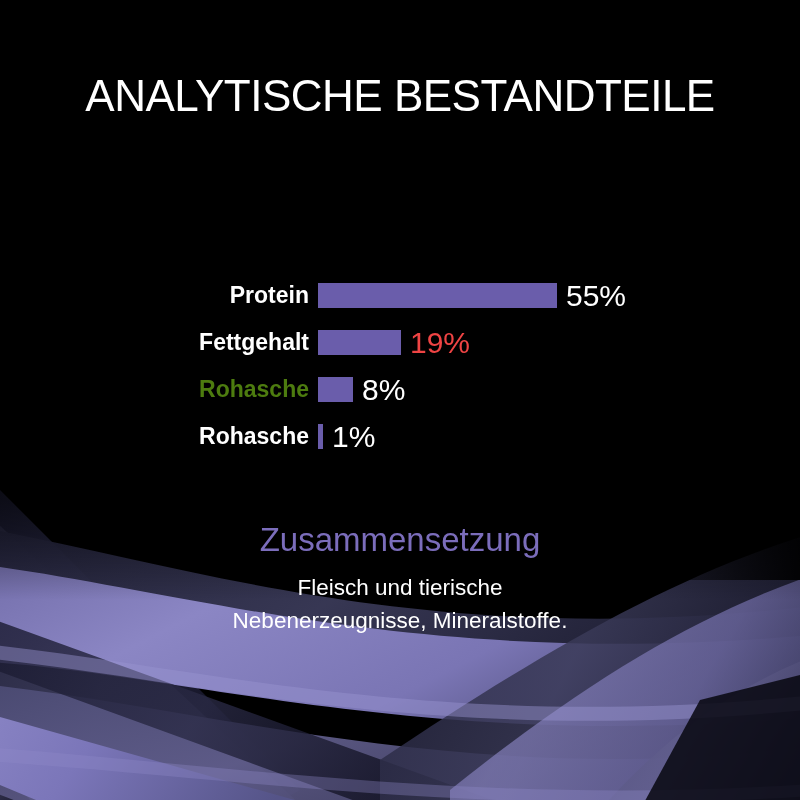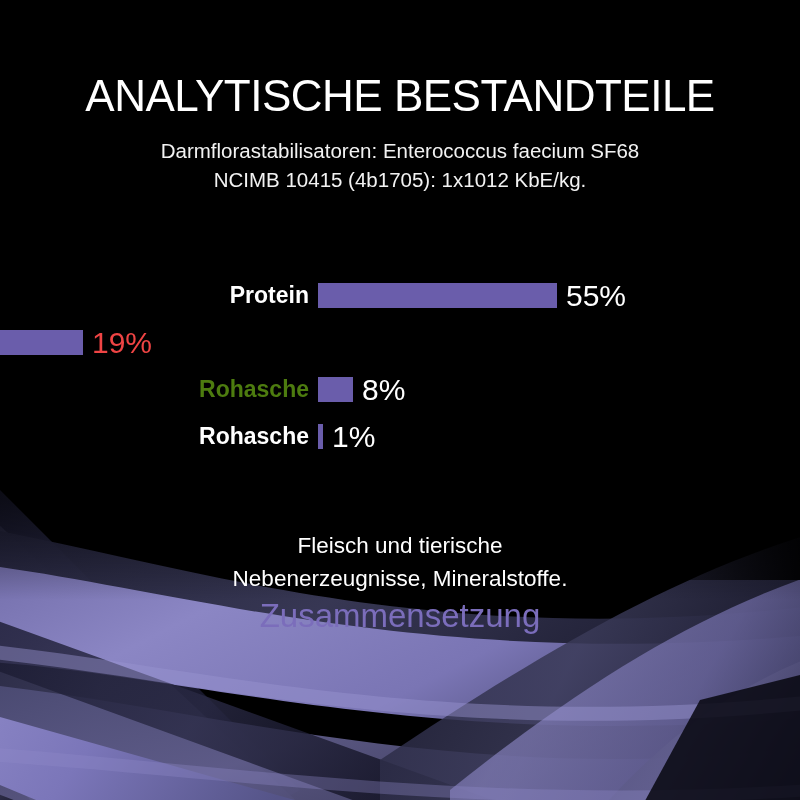--- a/index.html
+++ b/index.html
@@ -219,37 +219,34 @@
     <rect x="0" y="380" width="800" height="220" fill="url(#gFadeTop)"></rect>
     <rect x="0" y="0" width="800" height="400" fill="#000000"></rect>
 
     <rect x="0" y="400" width="800" height="180" fill="url(#gRightFade)"></rect>
   </svg>
 
   <div class="gold-rule" id="gold-rule-top"></div>
 
   <div id="header">
     <h1 id="page-title">ANALYTISCHE BESTANDTEILE</h1>
-    <div id="subtitle">
-      <div class="subtitle-line">Darmflorastabilisatoren: Enterococcus faecium SF68</div>
-      <div class="subtitle-line">NCIMB 10415 (4b1705): 1x1012 KbE/kg.</div>
-    </div>
   </div>
 
   <div id="chart">
 
     <div class="chart-row">
       <div class="row-label" style="color: rgb(255, 255, 255);">Protein</div>
       <div class="bar-wrap">
         <div class="bar" style="width: 239px; background: rgb(106, 93, 171);"></div>
         <div class="bar-value" style="color: rgb(255, 255, 255);">55%</div>
       </div>
     </div>
 
     <div class="chart-row">
+      <div class="row-label" style="color: rgb(255, 255, 255);">Fettgehalt</div>
       <div class="bar-wrap">
         <div class="bar" style="width: 83px; background: rgb(106, 93, 171);"></div>
         <div class="bar-value" style="color: #ef4444;">19%</div>
       </div>
     </div>
 
     <div class="chart-row">
       <div class="row-label" style="color: #4d7c0f;">Rohasche</div>
       <div class="bar-wrap">
         <div class="bar" style="width: 35px; background: rgb(106, 93, 171);"></div>
@@ -261,22 +258,22 @@
       <div class="row-label" style="color: rgb(255, 255, 255);">Rohasche</div>
       <div class="bar-wrap">
         <div class="bar" style="width: 5px; background: rgb(106, 93, 171);"></div>
         <div class="bar-value" style="color: rgb(255, 255, 255);">1%</div>
       </div>
     </div>
 
   </div>
 
   <div id="composition">
+    <div id="composition-heading" style="color: rgb(123, 109, 187);">Zusammensetzung</div>
     <div id="composition-body">
       <div class="composition-line">Fleisch und tierische</div>
       <div class="composition-line">Nebenerzeugnisse, Mineralstoffe.</div>
     </div>
-    <div id="composition-heading" style="color: rgb(123, 109, 187);">Zusammensetzung</div>
   </div>
 
   <div class="gold-rule" id="gold-rule-bottom"></div>
 
 </div>
 
 </body></html>

